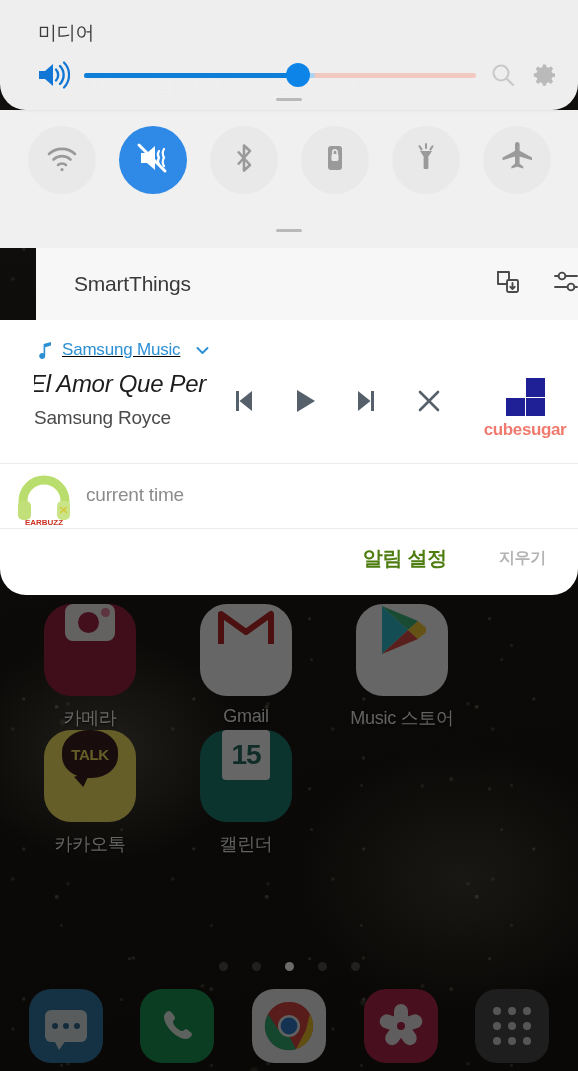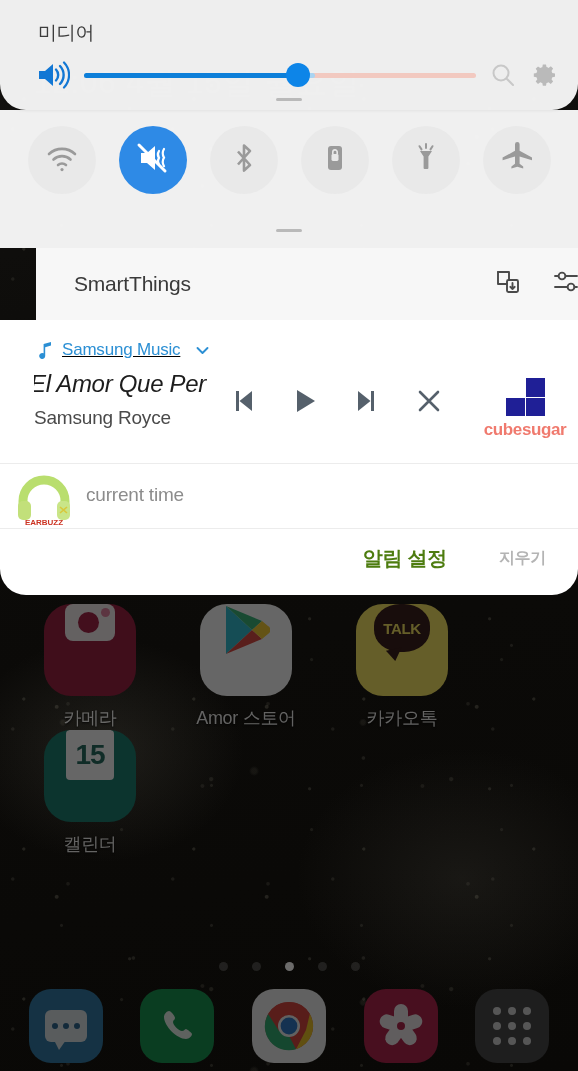--- a/index.html
+++ b/index.html
@@ -491,31 +491,39 @@
     <div class="app-icon" style="background:#a81c42">
       <div class="cam-body">
           <div class="cam-top"></div>
           <div class="cam-lens"></div>
           <div class="cam-dot"></div>
         </div>
     </div>
     <div class="app-label">카메라</div>
   </div>
 
+  <div class="app-cell">
+    <div class="app-icon" style="background:#f4f4f4">
+      <svg width="58" height="44" viewBox="0 0 58 44">
+        <path d="M4 40V10l25 18L54 10v30" fill="none" stroke="#c5221f" stroke-width="6" stroke-linejoin="round"></path>
+      </svg>
+    </div>
+    <div class="app-label">Gmail</div>
+  </div>
 
   <div class="app-cell">
     <div class="app-icon" style="background:#f4f4f4">
       <svg width="48" height="52" viewBox="0 0 48 52">
         <path d="M4 2l26 24L4 50z" fill="#1fbcd2"></path>
         <path d="M4 2l26 24 10-9z" fill="#2bb673"></path>
         <path d="M4 50l26-24 10 9z" fill="#e8453c"></path>
         <path d="M30 26l10-9 6 5a4.5 4.5 0 0 1 0 8l-6 5z" fill="#f5c518"></path>
       </svg>
     </div>
-    <div class="app-label">Amor 스토어</div>
+    <div class="app-label">Music 스토어</div>
   </div>
 
   <div class="app-cell">
     <div class="app-icon" style="background:#f5e14b">
       <div class="talk-bubble">
           <span class="talk-text">TALK</span>
         </div>
     </div>
     <div class="app-label">카카오톡</div>
   </div>

